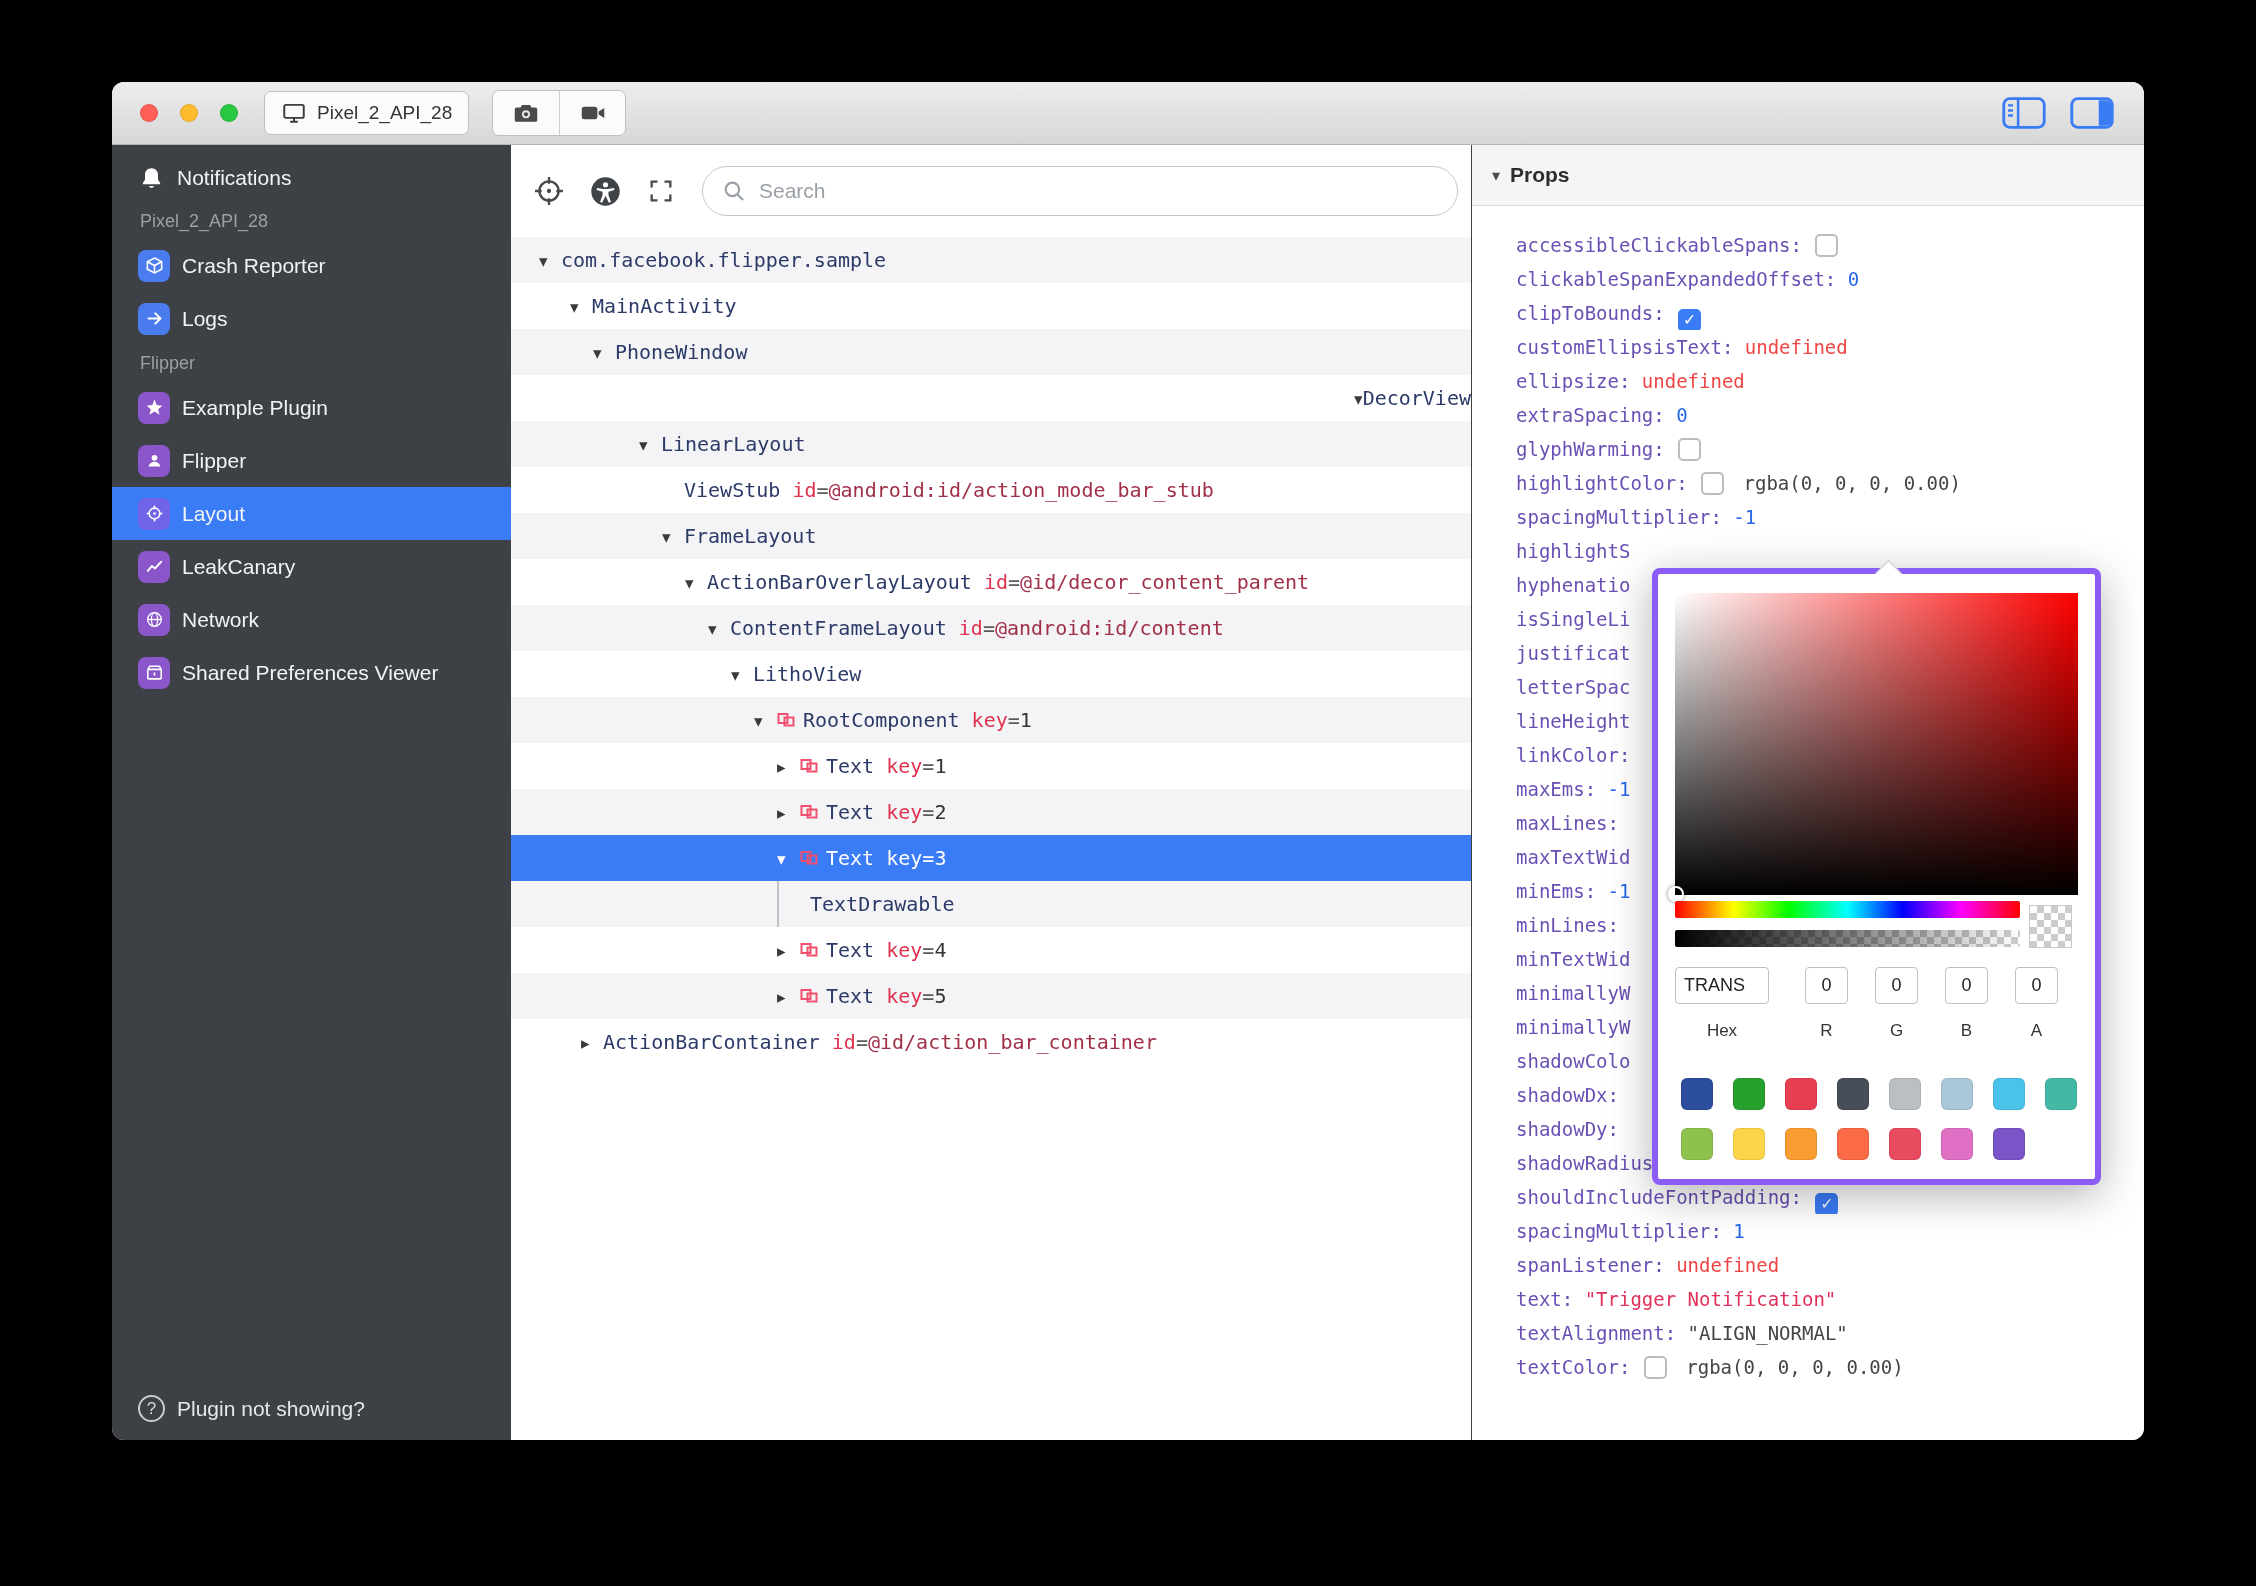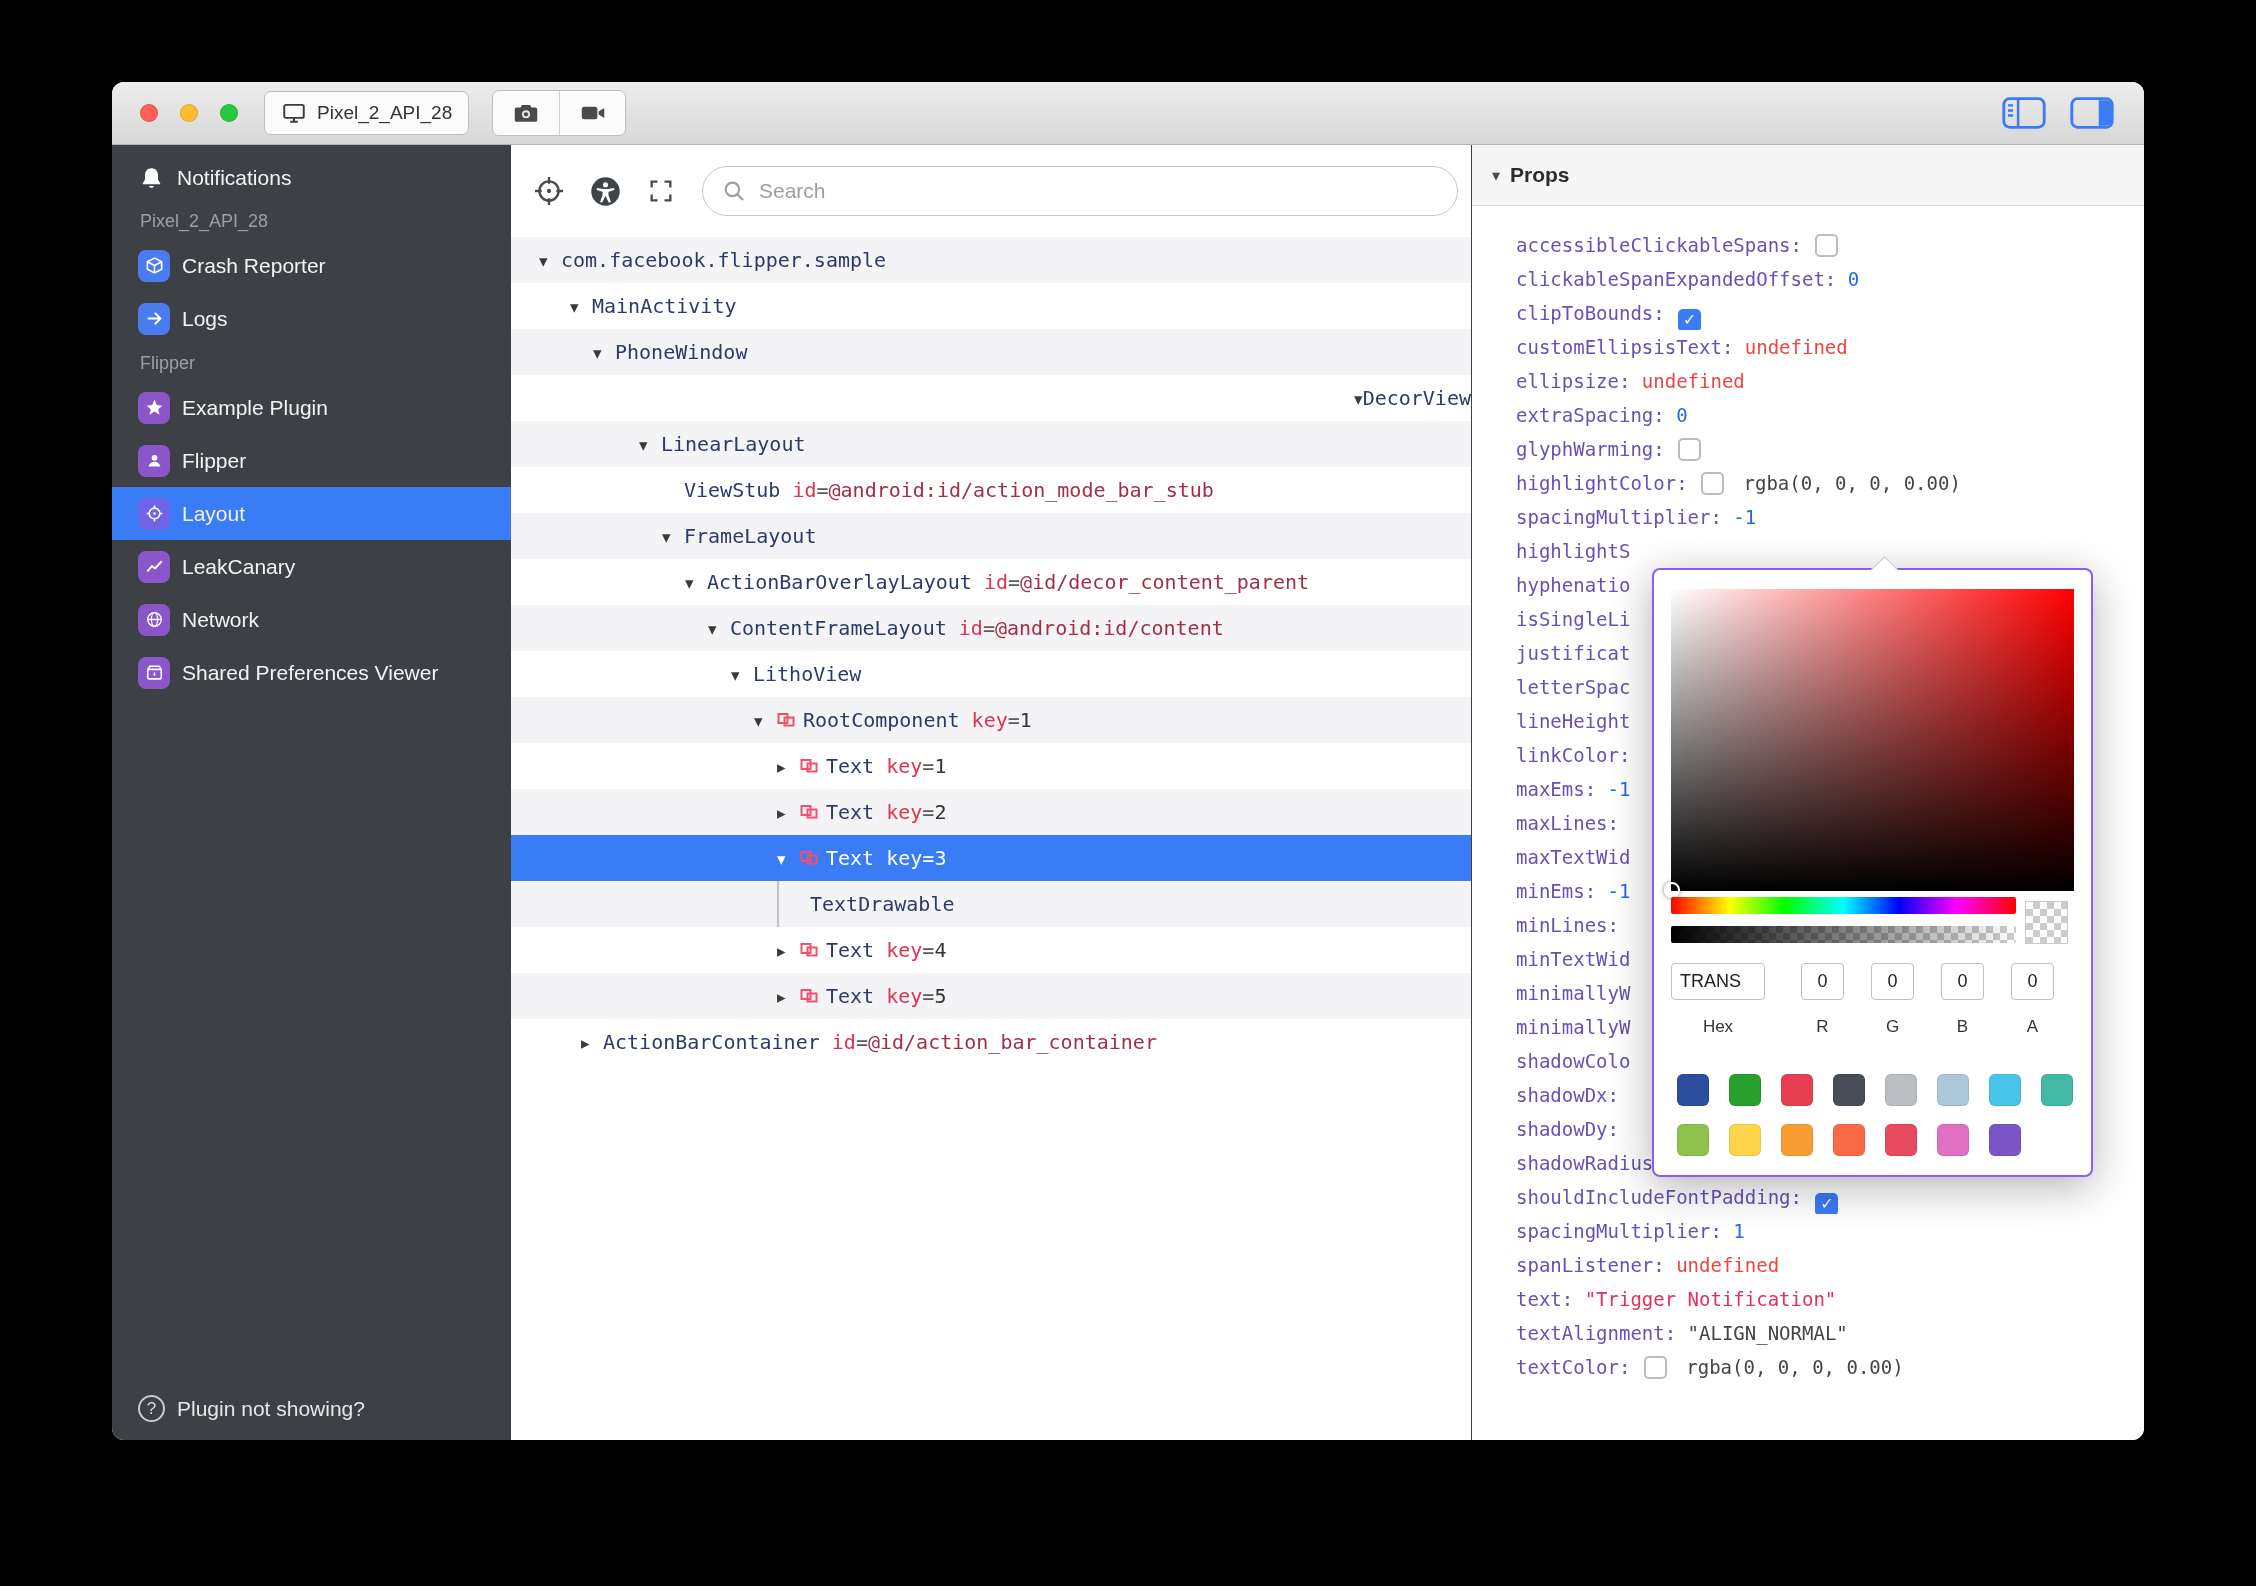--- a/index.html
+++ b/index.html
@@ -74,21 +74,21 @@
   .prop-name{color:var(--prop-name,#6a50b4);}
   .prop-num{color:var(--prop-number,#2667e8);}
   .prop-undef{color:#ef4444;}
   .prop-str-red{color:var(--string-red,#e0315a);}
   .prop-str-dark{color:#444;}
   .prop-rgba{color:#444;}
   .checkbox{display:inline-block;width:23px;height:23px;border-radius:5px;box-sizing:border-box;vertical-align:-5px;margin:0 8px 0 2px;text-align:center;line-height:22px;font-size:16px;font-family:"Liberation Sans",sans-serif;}
   .checkbox.unchecked{border:2px solid #bcbcbc;background:#fff;}
   .checkbox.checked{background:var(--selection-blue,#3a7bf6);color:#fff;}
   
-  .popup{position:absolute;left:1540px;top:486px;width:437px;height:605px;background:#fff;border:2px solid #8b5cf6;border-radius:8px;box-shadow:0 10px 44px rgba(0,0,0,.30);z-index:20;}
+  .popup{position:absolute;left:1540px;top:486px;width:437px;height:605px;background:#fff;border:6px solid #8b5cf6;border-radius:8px;box-shadow:0 10px 44px rgba(0,0,0,.30);z-index:20;}
   .popup-caret{position:absolute;left:221px;top:-10px;width:18px;height:18px;background:#fff;border-left:1px solid #c9c9c9;border-top:1px solid #c9c9c9;transform:rotate(45deg);}
   .sat{position:absolute;left:17px;top:19px;width:403px;height:302px;
        background:linear-gradient(to top,#000,rgba(0,0,0,0)),linear-gradient(to right,#fff,#f00);}
   .sat-knob{position:absolute;left:-7px;bottom:-7px;width:16px;height:16px;border:2px solid #fff;border-radius:50%;box-shadow:0 0 4px rgba(0,0,0,.55);box-sizing:border-box;}
   .hue{position:absolute;left:17px;top:327px;width:345px;height:17px;border-radius:2px;
        background:linear-gradient(to right,#f00,#ff0 17%,#0f0 33%,#0ff 50%,#00f 66%,#f0f 83%,#f00);}
   .checker{background-color:#fff;background-image:
       linear-gradient(45deg,#ccc 25%,transparent 25%),linear-gradient(-45deg,#ccc 25%,transparent 25%),
       linear-gradient(45deg,transparent 75%,#ccc 75%),linear-gradient(-45deg,transparent 75%,#ccc 75%);
       background-size:14px 14px;background-position:0 0,0 7px,7px -7px,-7px 0;}

